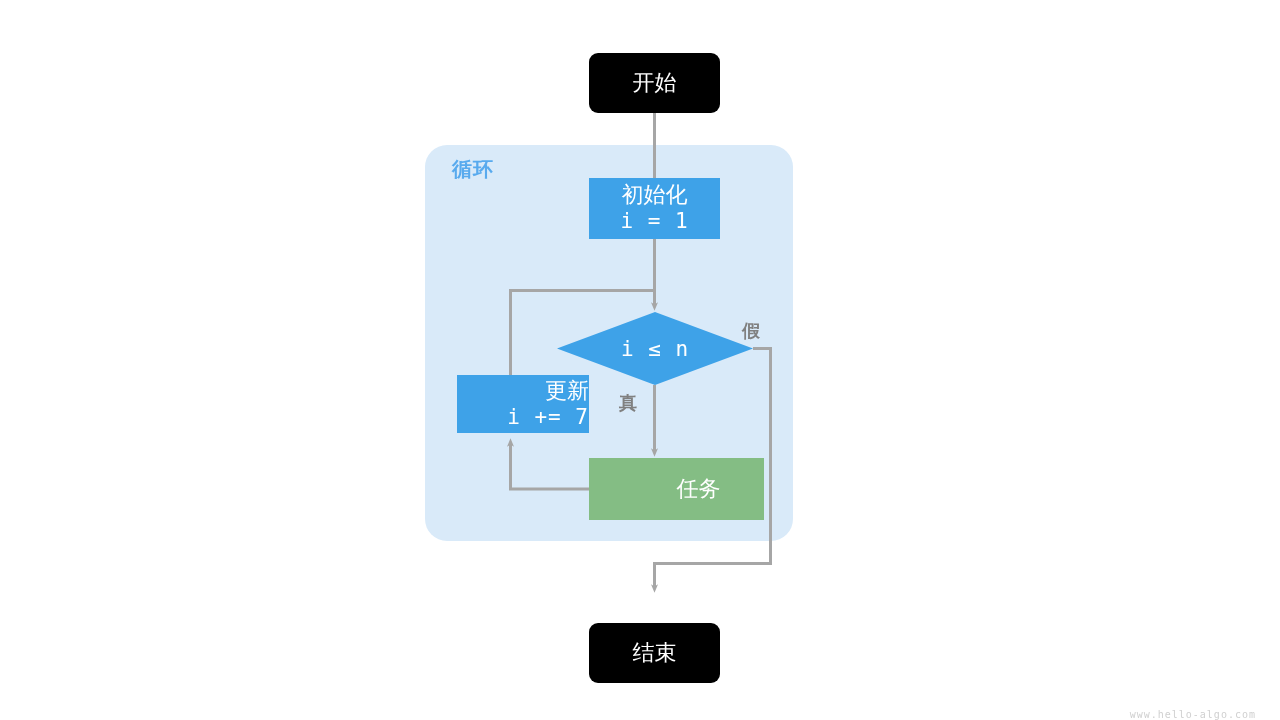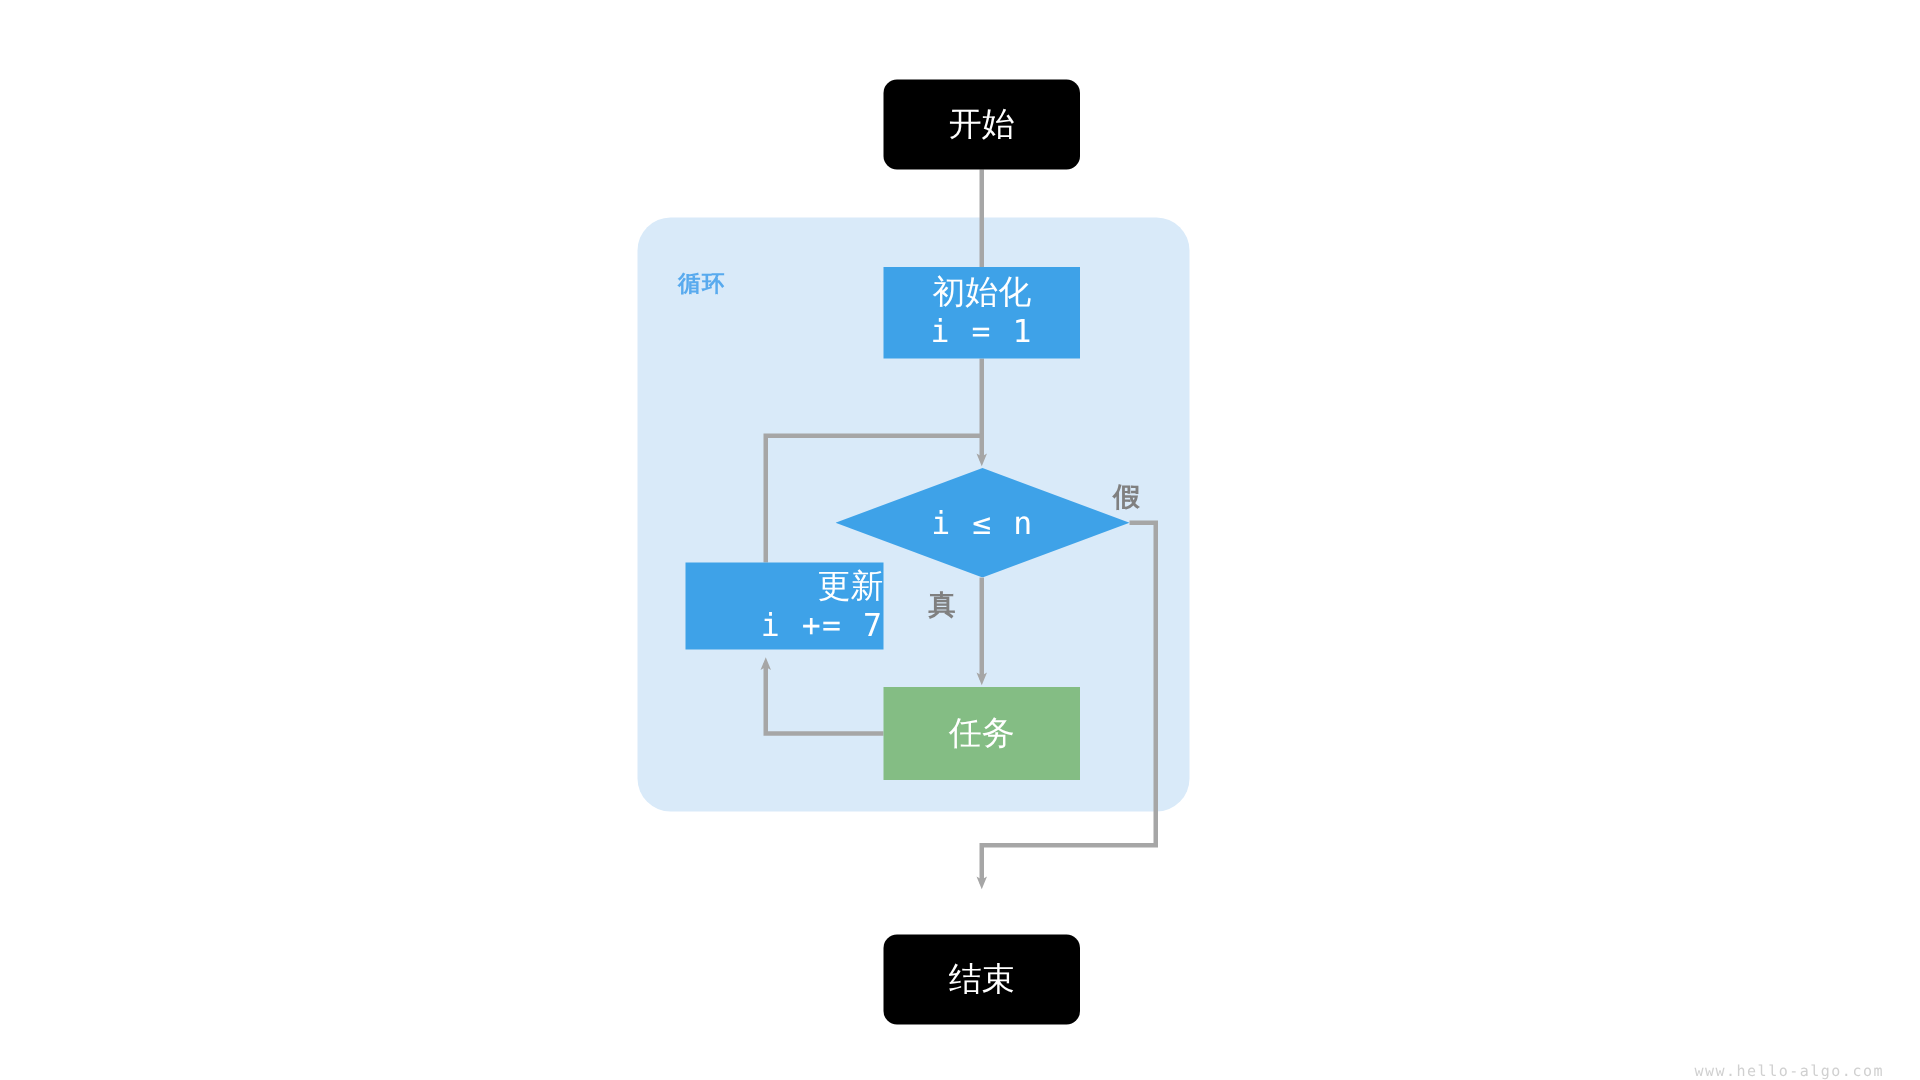--- a/index.html
+++ b/index.html
@@ -29,22 +29,22 @@
     left: 425px;
     top: 145px;
     width: 368px;
     height: 396px;
     background: #d9eaf9;
     border-radius: 22px;
   }
   .loop-label {
     position: absolute;
     left: 452px;
-    top: 180px;
-    font-size: 15px;
+    top: 156px;
+    font-size: 20px;
     font-weight: bold;
     color: #58aaee;
     letter-spacing: 1px;
     white-space: nowrap;
   }
 
   
   .node {
     position: absolute;
     display: flex;
@@ -72,21 +72,21 @@
   .node-process {
     background: #3ea2e8;
   }
   .node-task {
     background: #84bd84;
   }
 
   #node-start  { left: 589px; top: 53px;  width: 131px; height: 60px; }
   #node-init   { left: 589px; top: 178px; width: 131px; height: 61px; }
   #node-update { left: 457px; top: 375px; width: 132px; height: 58px; align-items: flex-end; }
-  #node-task   { left: 589px; top: 458px; width: 131px; height: 62px; }
+  #node-task   { left: 589px; top: 458px; width: 131px; height: 62px; padding-left: 44px; }
   #node-end    { left: 589px; top: 594px; width: 131px; height: 60px; margin-top: 29px; }
 
   
   #node-cond {
     position: absolute;
     left: 557px;
     top: 312px;
     width: 196px;
     height: 73px;
   }

